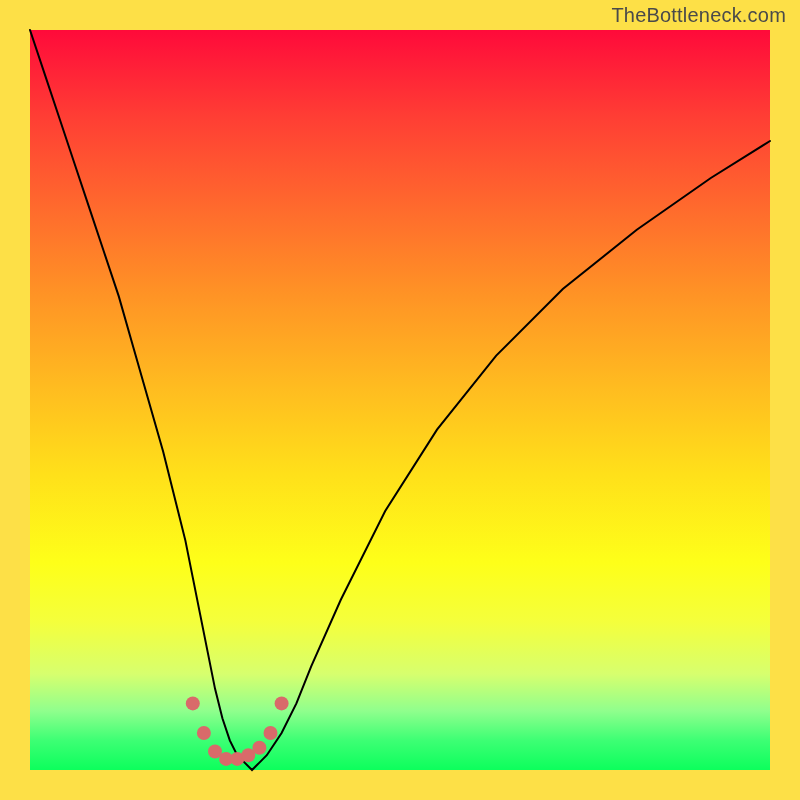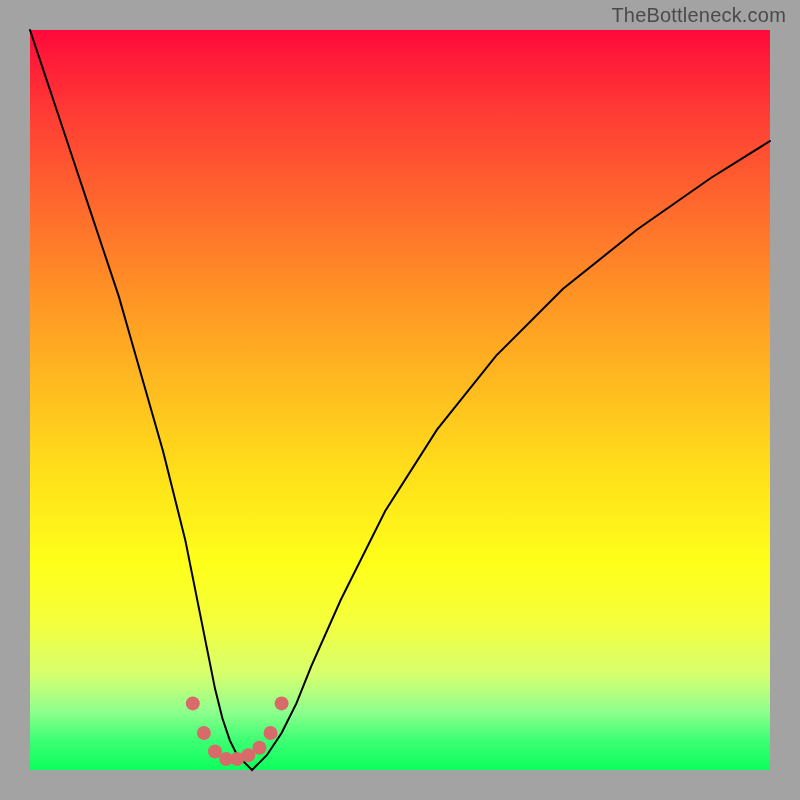--- a/index.html
+++ b/index.html
@@ -6,21 +6,21 @@
     margin: 0;
     padding: 0;
     width: 800px;
     height: 800px;
     overflow: hidden;
     font-family: Arial, Helvetica, sans-serif;
   }
   .frame {
     width: 800px;
     height: 800px;
-    background: #a3a3a3;
+    background: #fde047;
     position: relative;
   }
   .watermark {
     position: absolute;
     top: 4px;
     right: 14px;
     color: #4a4a4a;
     font-size: 20px;
     font-weight: 500;
     letter-spacing: 0.2px;

